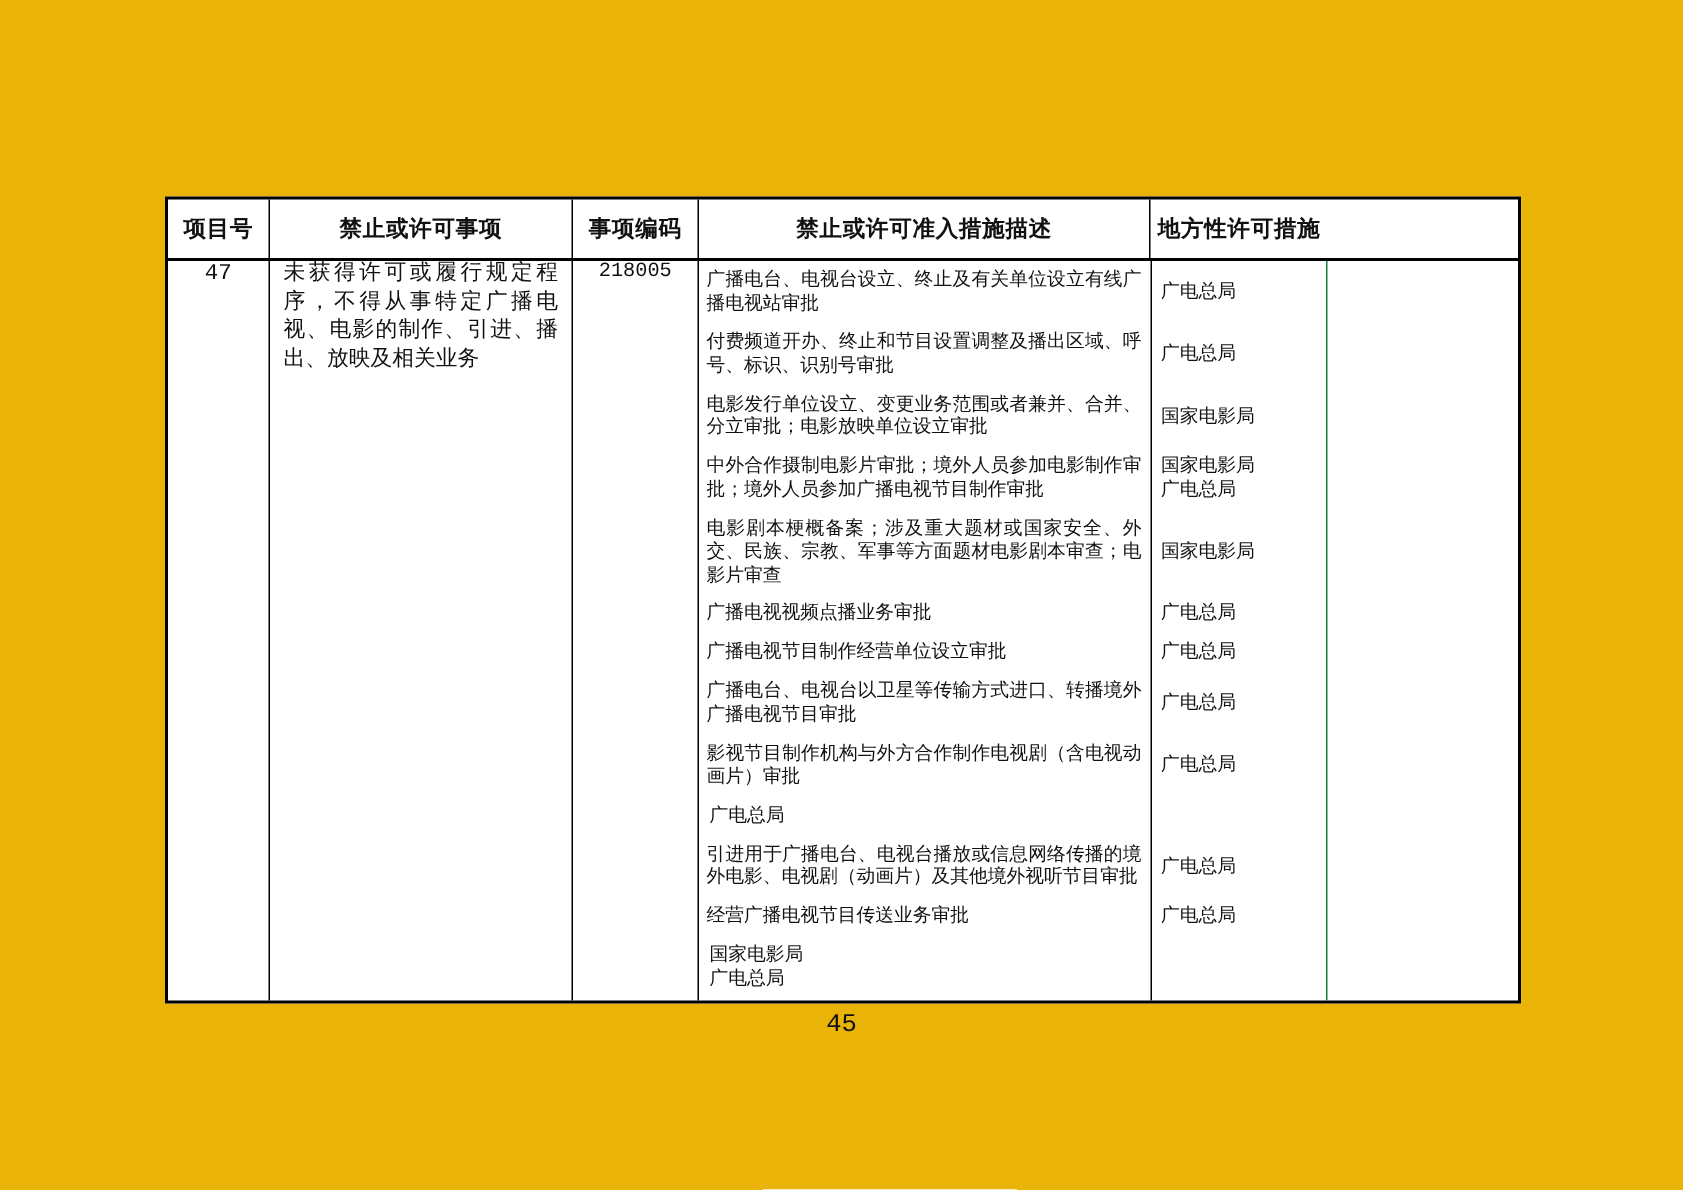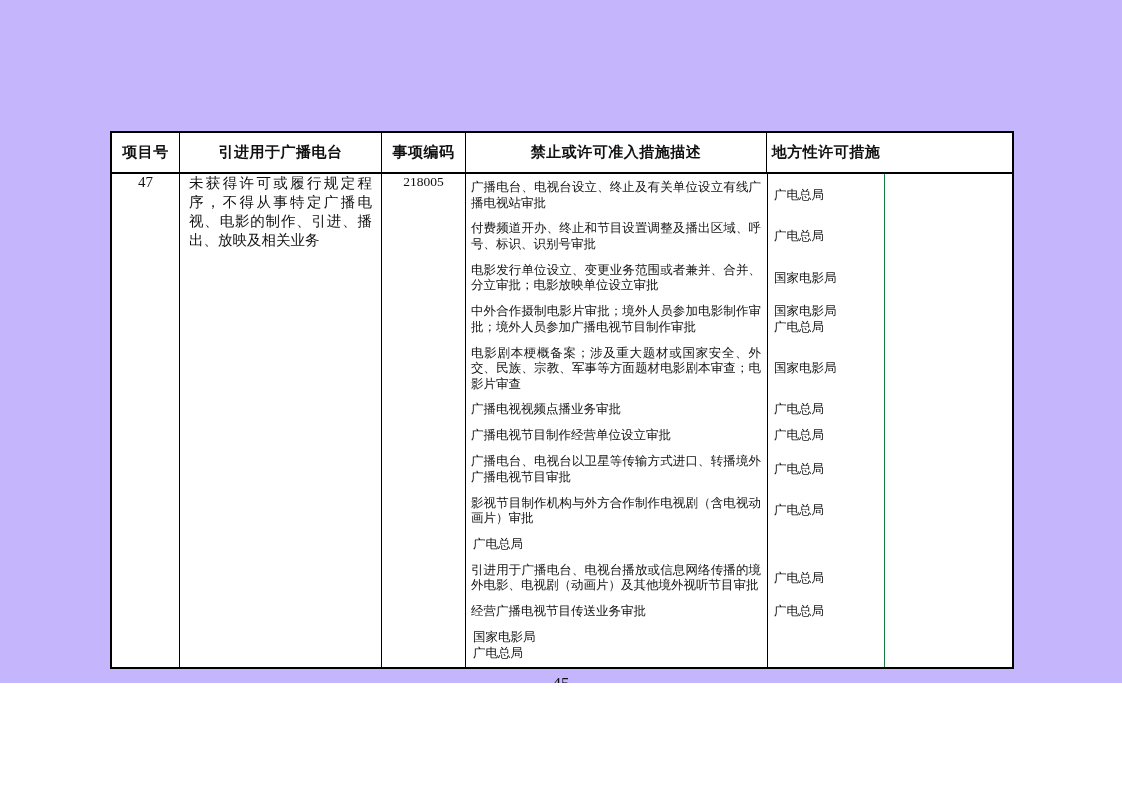--- a/index.html
+++ b/index.html
@@ -3,23 +3,23 @@
 <meta charset="utf-8">
 <style>
   html, body {
     margin: 0;
     padding: 0;
     background: #ffffff;
   }
   .page {
     position: relative;
     width: 1122px;
-    height: 683px;
-    background: #c4b5fd;
-    font-family: Liberation Serif, serif;
+    height: 793px;
+    background: #eab308;
+    font-family: Liberation Mono, monospace;
     color: #111111;
     overflow: hidden;
   }
   .doc-table {
     position: absolute;
     left: 110px;
     top: 131px;
     width: 904px;
     height: 538px;
     border: 2px solid #000;
@@ -119,21 +119,21 @@
 </style>
 </head>
 <body>
 
 <div class="page">
 
   <div class="doc-table">
 
     <div class="thead">
       <div class="th">项目号</div>
-      <div class="th">引进用于广播电台</div>
+      <div class="th">禁止或许可事项</div>
       <div class="th">事项编码</div>
       <div class="th">禁止或许可准入措施描述</div>
       <div class="th">地方性许可措施</div>
     </div>
 
     <div class="tbody">
       <div class="td td-project">47</div>
       <div class="td td-item">
         <div class="item-text">未获得许可或履行规定程序，不得从事特定广播电视、电影的制作、引进、播出、放映及相关业务</div>
       </div>

